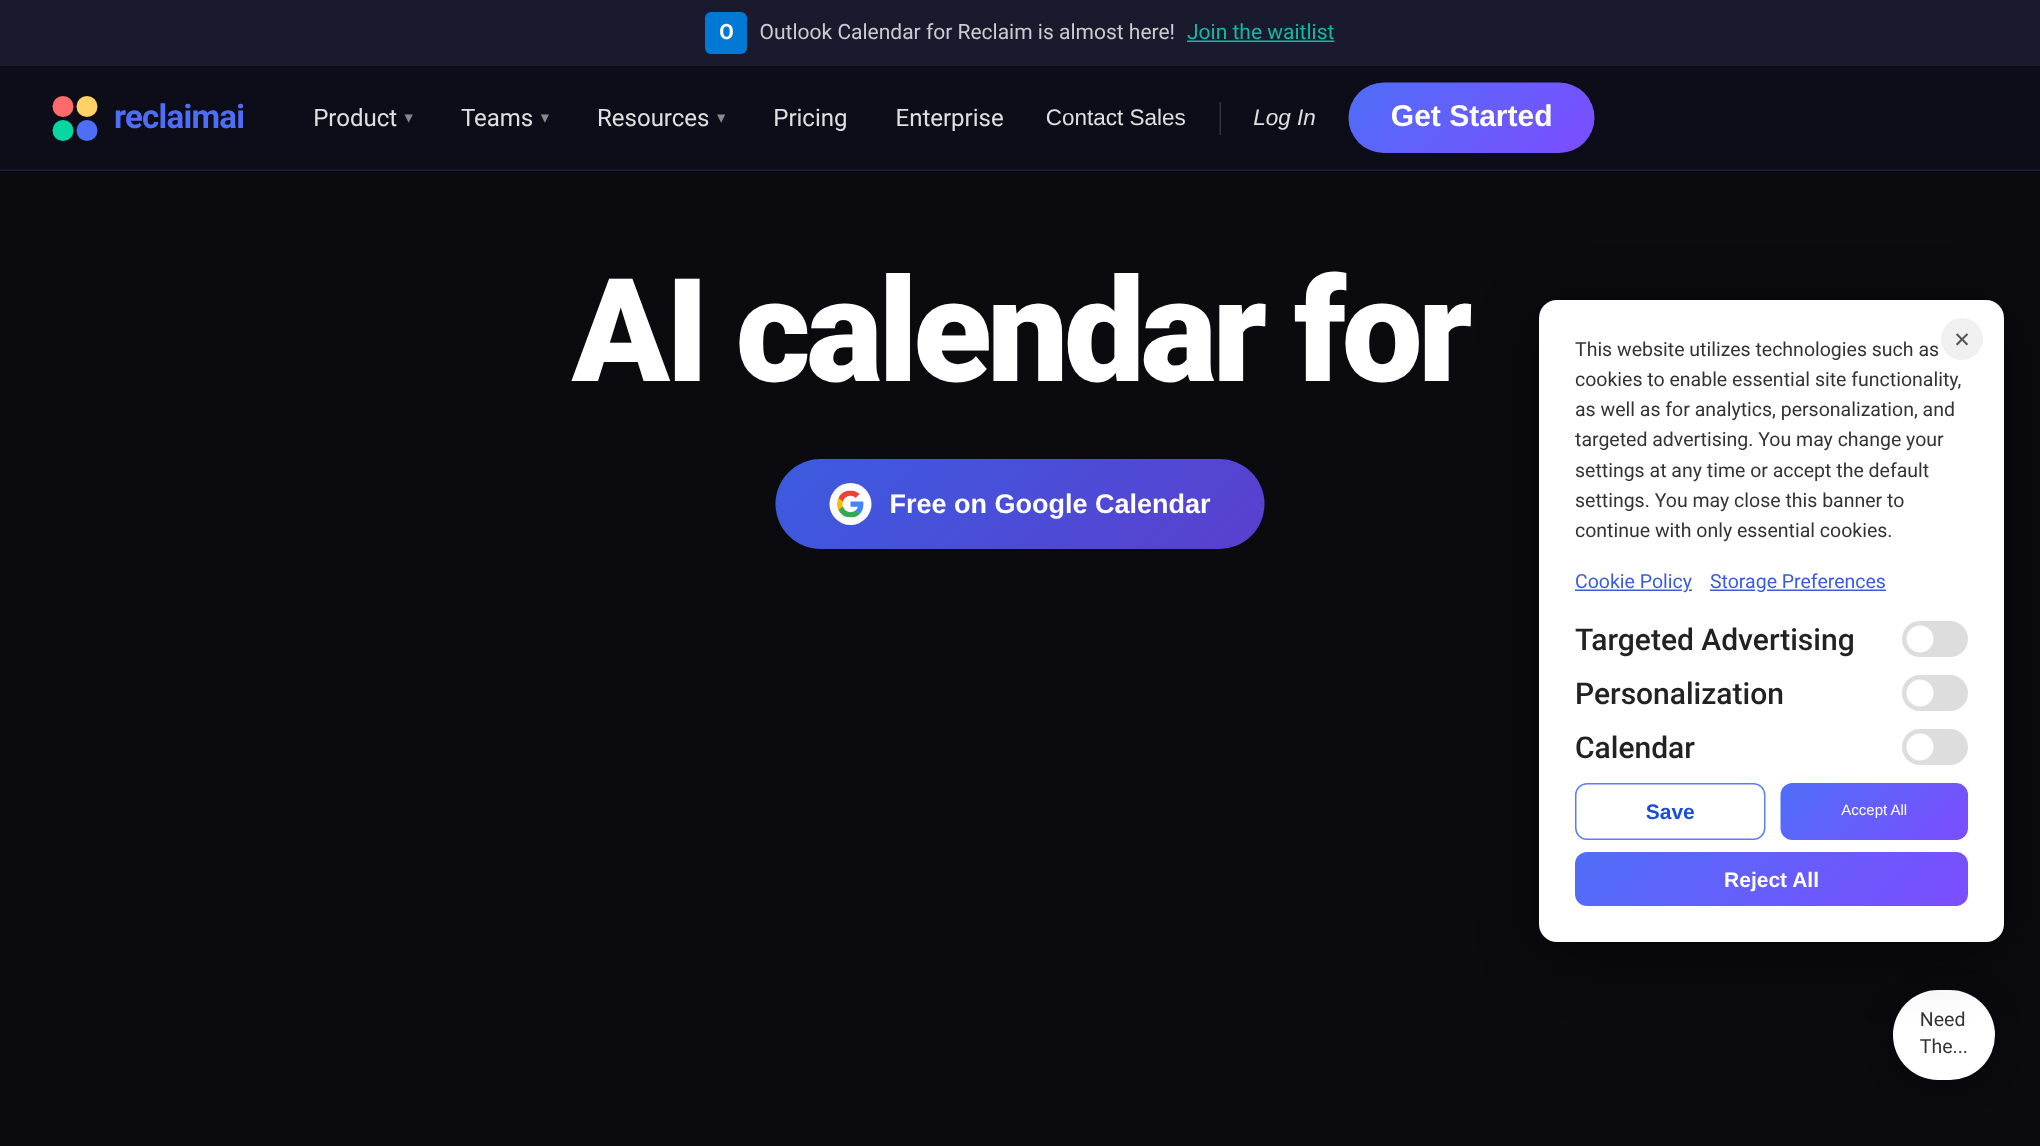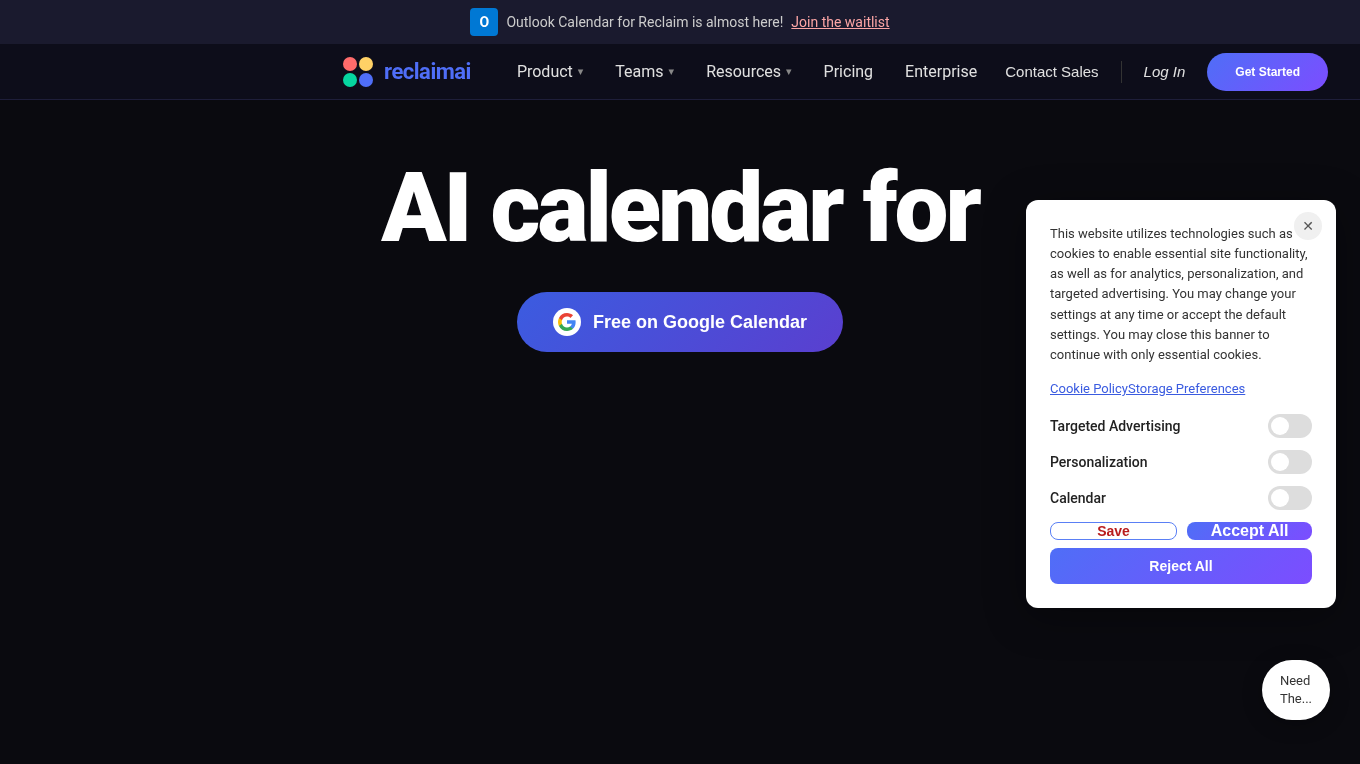--- a/index.html
+++ b/index.html
@@ -30,33 +30,33 @@
       width: 28px;
       height: 28px;
       background: #0078d4;
       border-radius: 4px;
       font-size: 14px;
       font-weight: bold;
       color: white;
       position: relative;
     }
     .announcement-bar a {
-      color: #fca5a5;
+      color: #14b8a6;
       text-decoration: underline;
       cursor: pointer;
     }
 
     
     nav {
       background: #0d0d1a;
       display: flex;
       align-items: center;
-      justify-content: flex-end;
+      justify-content: flex-start;
       padding: 0 32px;
-      height: 56px;
+      height: 70px;
       border-bottom: 1px solid #1e1e3a;
     }
     .nav-left {
       display: flex;
       align-items: center;
       gap: 32px;
     }
     .logo {
       display: flex;
       align-items: center;
@@ -121,21 +121,21 @@
       width: 1px;
       height: 22px;
       background: #333;
     }
     .btn-get-started {
       background: linear-gradient(135deg, #4f6ef7, #7c4dff);
       color: #fff;
       border: none;
       border-radius: 30px;
       padding: 12px 28px;
-      font-size: 12px;
+      font-size: 20px;
       font-weight: 600;
       cursor: pointer;
       white-space: nowrap;
     }
 
     
     .hero {
       display: flex;
       flex-direction: column;
       align-items: center;
@@ -227,37 +227,38 @@
       justify-content: center;
     }
     .cookie-text {
       font-size: 13px;
       line-height: 1.55;
       color: #333;
       margin-bottom: 16px;
     }
     .cookie-links {
       display: flex;
+      gap: 12px;
       margin-bottom: 18px;
       flex-wrap: wrap;
     }
     .cookie-link {
       font-size: 13px;
       color: #3a5be0;
       cursor: pointer;
       text-decoration: underline;
     }
     .cookie-toggle-row {
       display: flex;
       align-items: center;
       justify-content: space-between;
       margin-bottom: 12px;
     }
     .cookie-toggle-label {
-      font-size: 14px;
+      font-size: 20px;
       font-weight: 500;
       color: #222;
     }
     .toggle {
       width: 44px;
       height: 24px;
       background: #ddd;
       border-radius: 12px;
       position: relative;
       cursor: pointer;
@@ -274,37 +275,38 @@
       border-radius: 50%;
       transition: left 0.2s;
     }
     .cookie-actions {
       display: flex;
       gap: 10px;
       margin-top: 8px;
     }
     .btn-save {
       flex: 1;
+      padding: 10px;
       background: #fff;
       border: 1.5px solid #5a7ff5;
       border-radius: 8px;
-      color: #b91c1c;
+      color: #1d4ed8;
       font-size: 14px;
       font-weight: 600;
       cursor: pointer;
     }
     .btn-accept-all {
       flex: 1;
-      padding: 0;
+      padding: 10px;
       background: linear-gradient(135deg, #4f6ef7, #7c4dff);
       border: none;
       border-radius: 8px;
       color: #fff;
-      font-size: 16px;
-      font-weight: 700;
+      font-size: 10px;
+      font-weight: 400;
       cursor: pointer;
     }
     .btn-reject-all {
       width: 100%;
       padding: 10px;
       background: linear-gradient(135deg, #4f6ef7, #7c4dff);
       border: none;
       border-radius: 8px;
       color: #fff;
       font-size: 14px;

